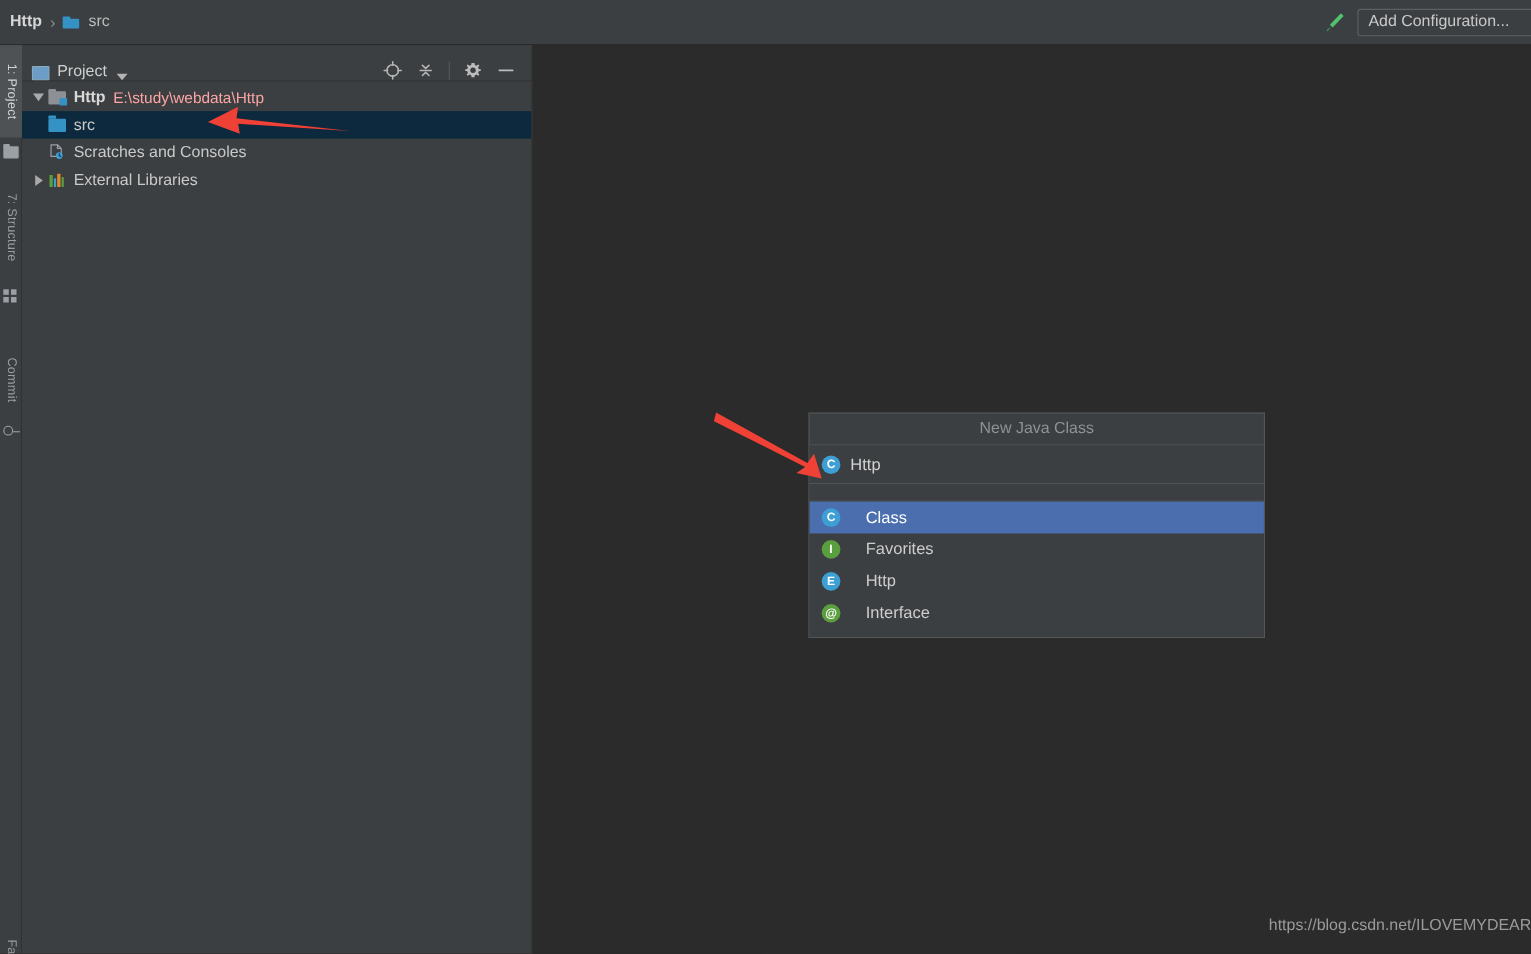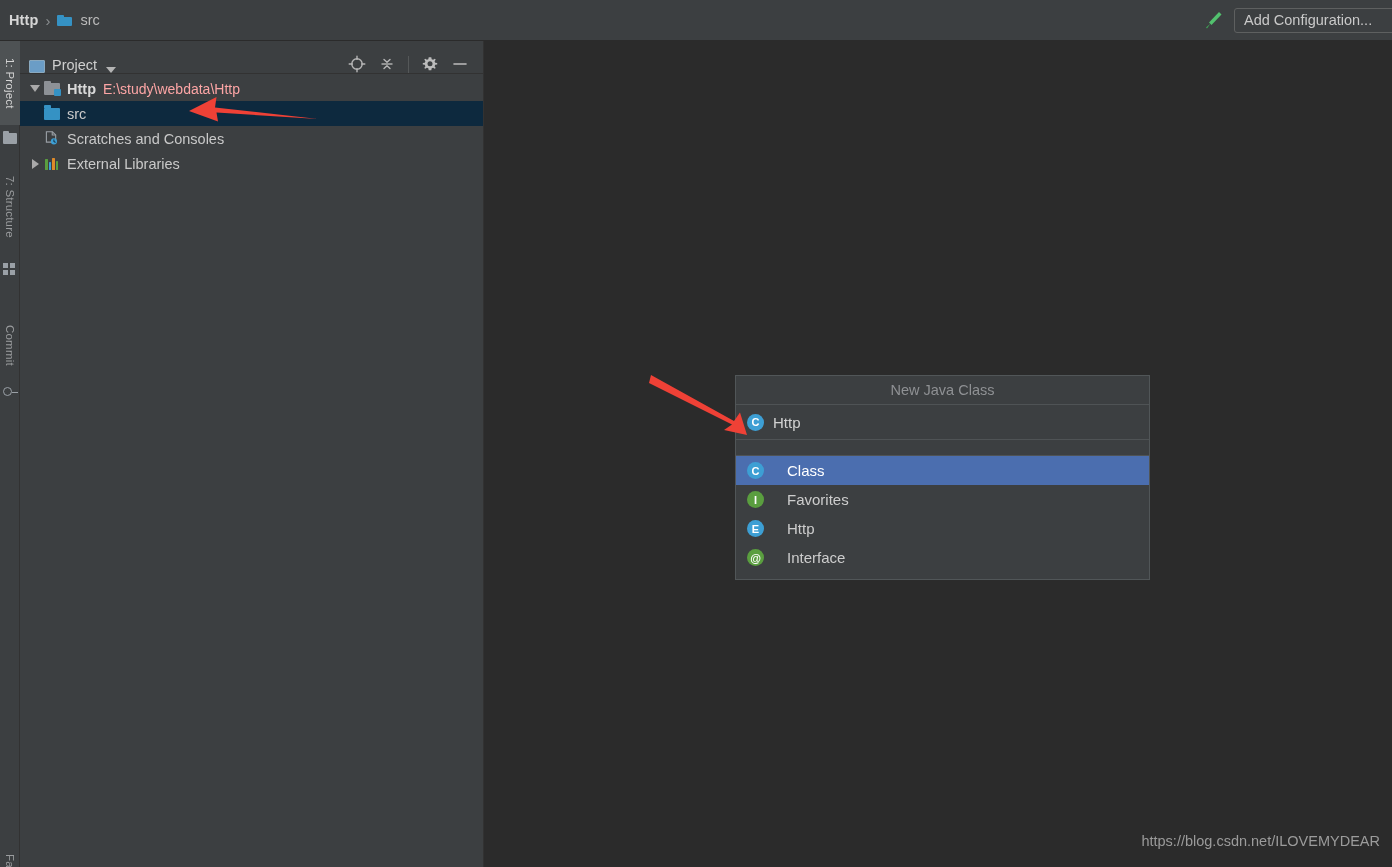--- a/index.html
+++ b/index.html
@@ -215,21 +215,21 @@
   .badge.intf { background: #5a9e3f; }
   .badge.enm  { background: #3d9fd4; }
   .badge.anno { background: #5a9e3f; }
   .fx-ico { width: 17px; height: 16px; position: relative; flex: 0 0 17px; }
 
   
   .arrow-svg { position: absolute; pointer-events: none; }
 
   
   .watermark {
-    position: absolute; right: 12px; bottom: 18px;
+    position: absolute; right: 0; bottom: 18px;
     color: #9b9b9b; font-size: 14.5px;
   }
 </style>
 </head>
 <body>
 
 <div id="app">
 
   <div class="topbar">
     <div class="crumbs">

